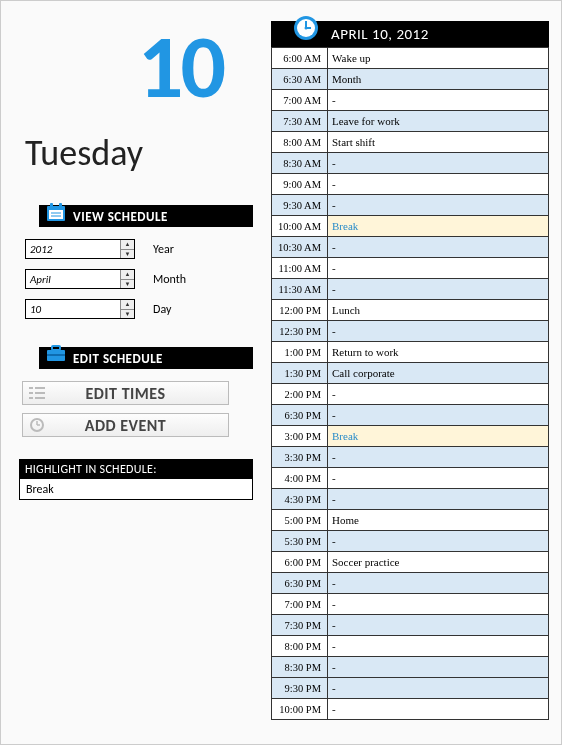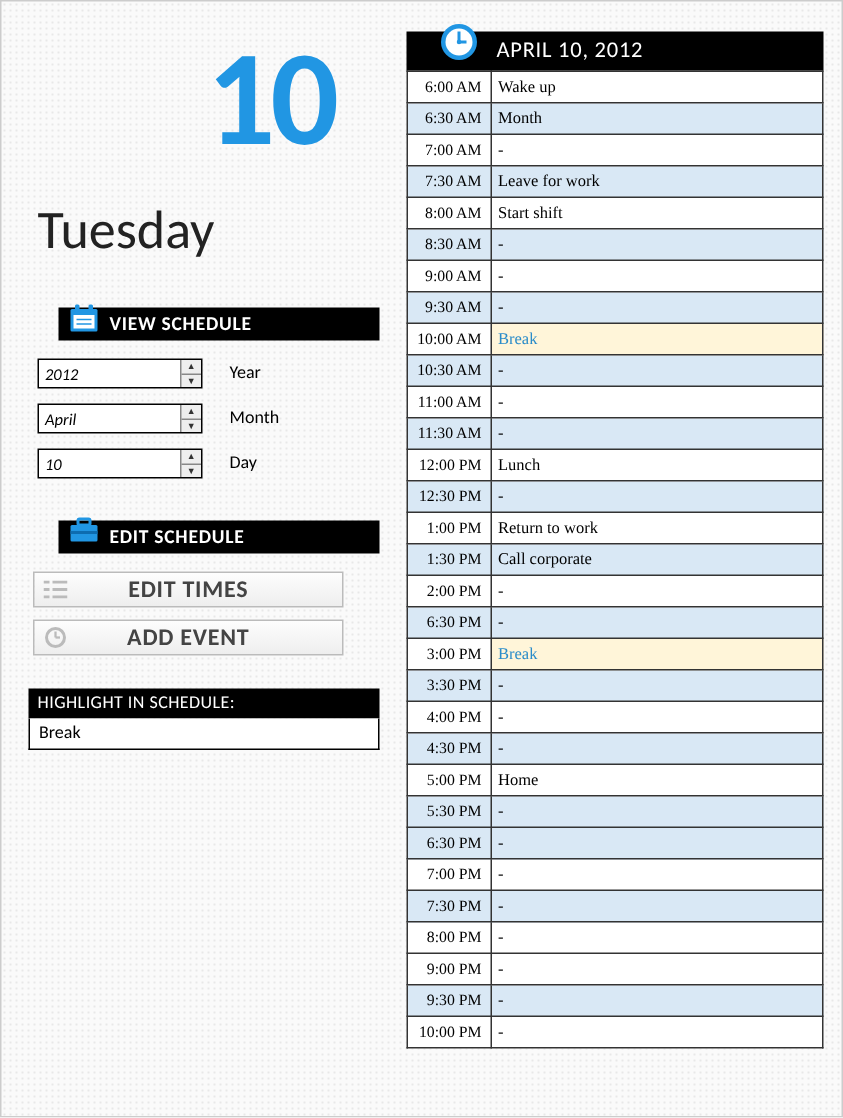--- a/index.html
+++ b/index.html
@@ -383,38 +383,42 @@
             <td>-</td>
           </tr>
           <tr>
             <td class="timecell">5:00 PM</td>
             <td>Home</td>
           </tr>
           <tr class="alt">
             <td class="timecell">5:30 PM</td>
             <td>-</td>
           </tr>
+          <tr>
+            <td class="timecell">6:00 PM</td>
+            <td>Soccer practice</td>
+          </tr>
           <tr class="alt">
             <td class="timecell">6:30 PM</td>
             <td>-</td>
           </tr>
           <tr>
             <td class="timecell">7:00 PM</td>
             <td>-</td>
           </tr>
           <tr class="alt">
             <td class="timecell">7:30 PM</td>
             <td>-</td>
           </tr>
           <tr>
             <td class="timecell">8:00 PM</td>
             <td>-</td>
           </tr>
-          <tr>
-            <td class="timecell">9:00 PM</td>
+          <tr class="alt">
+            <td class="timecell">8:30 PM</td>
             <td>-</td>
           </tr>
           <tr class="alt">
             <td class="timecell">9:30 PM</td>
             <td>-</td>
           </tr>
           <tr>
             <td class="timecell">10:00 PM</td>
             <td>-</td>
           </tr>

